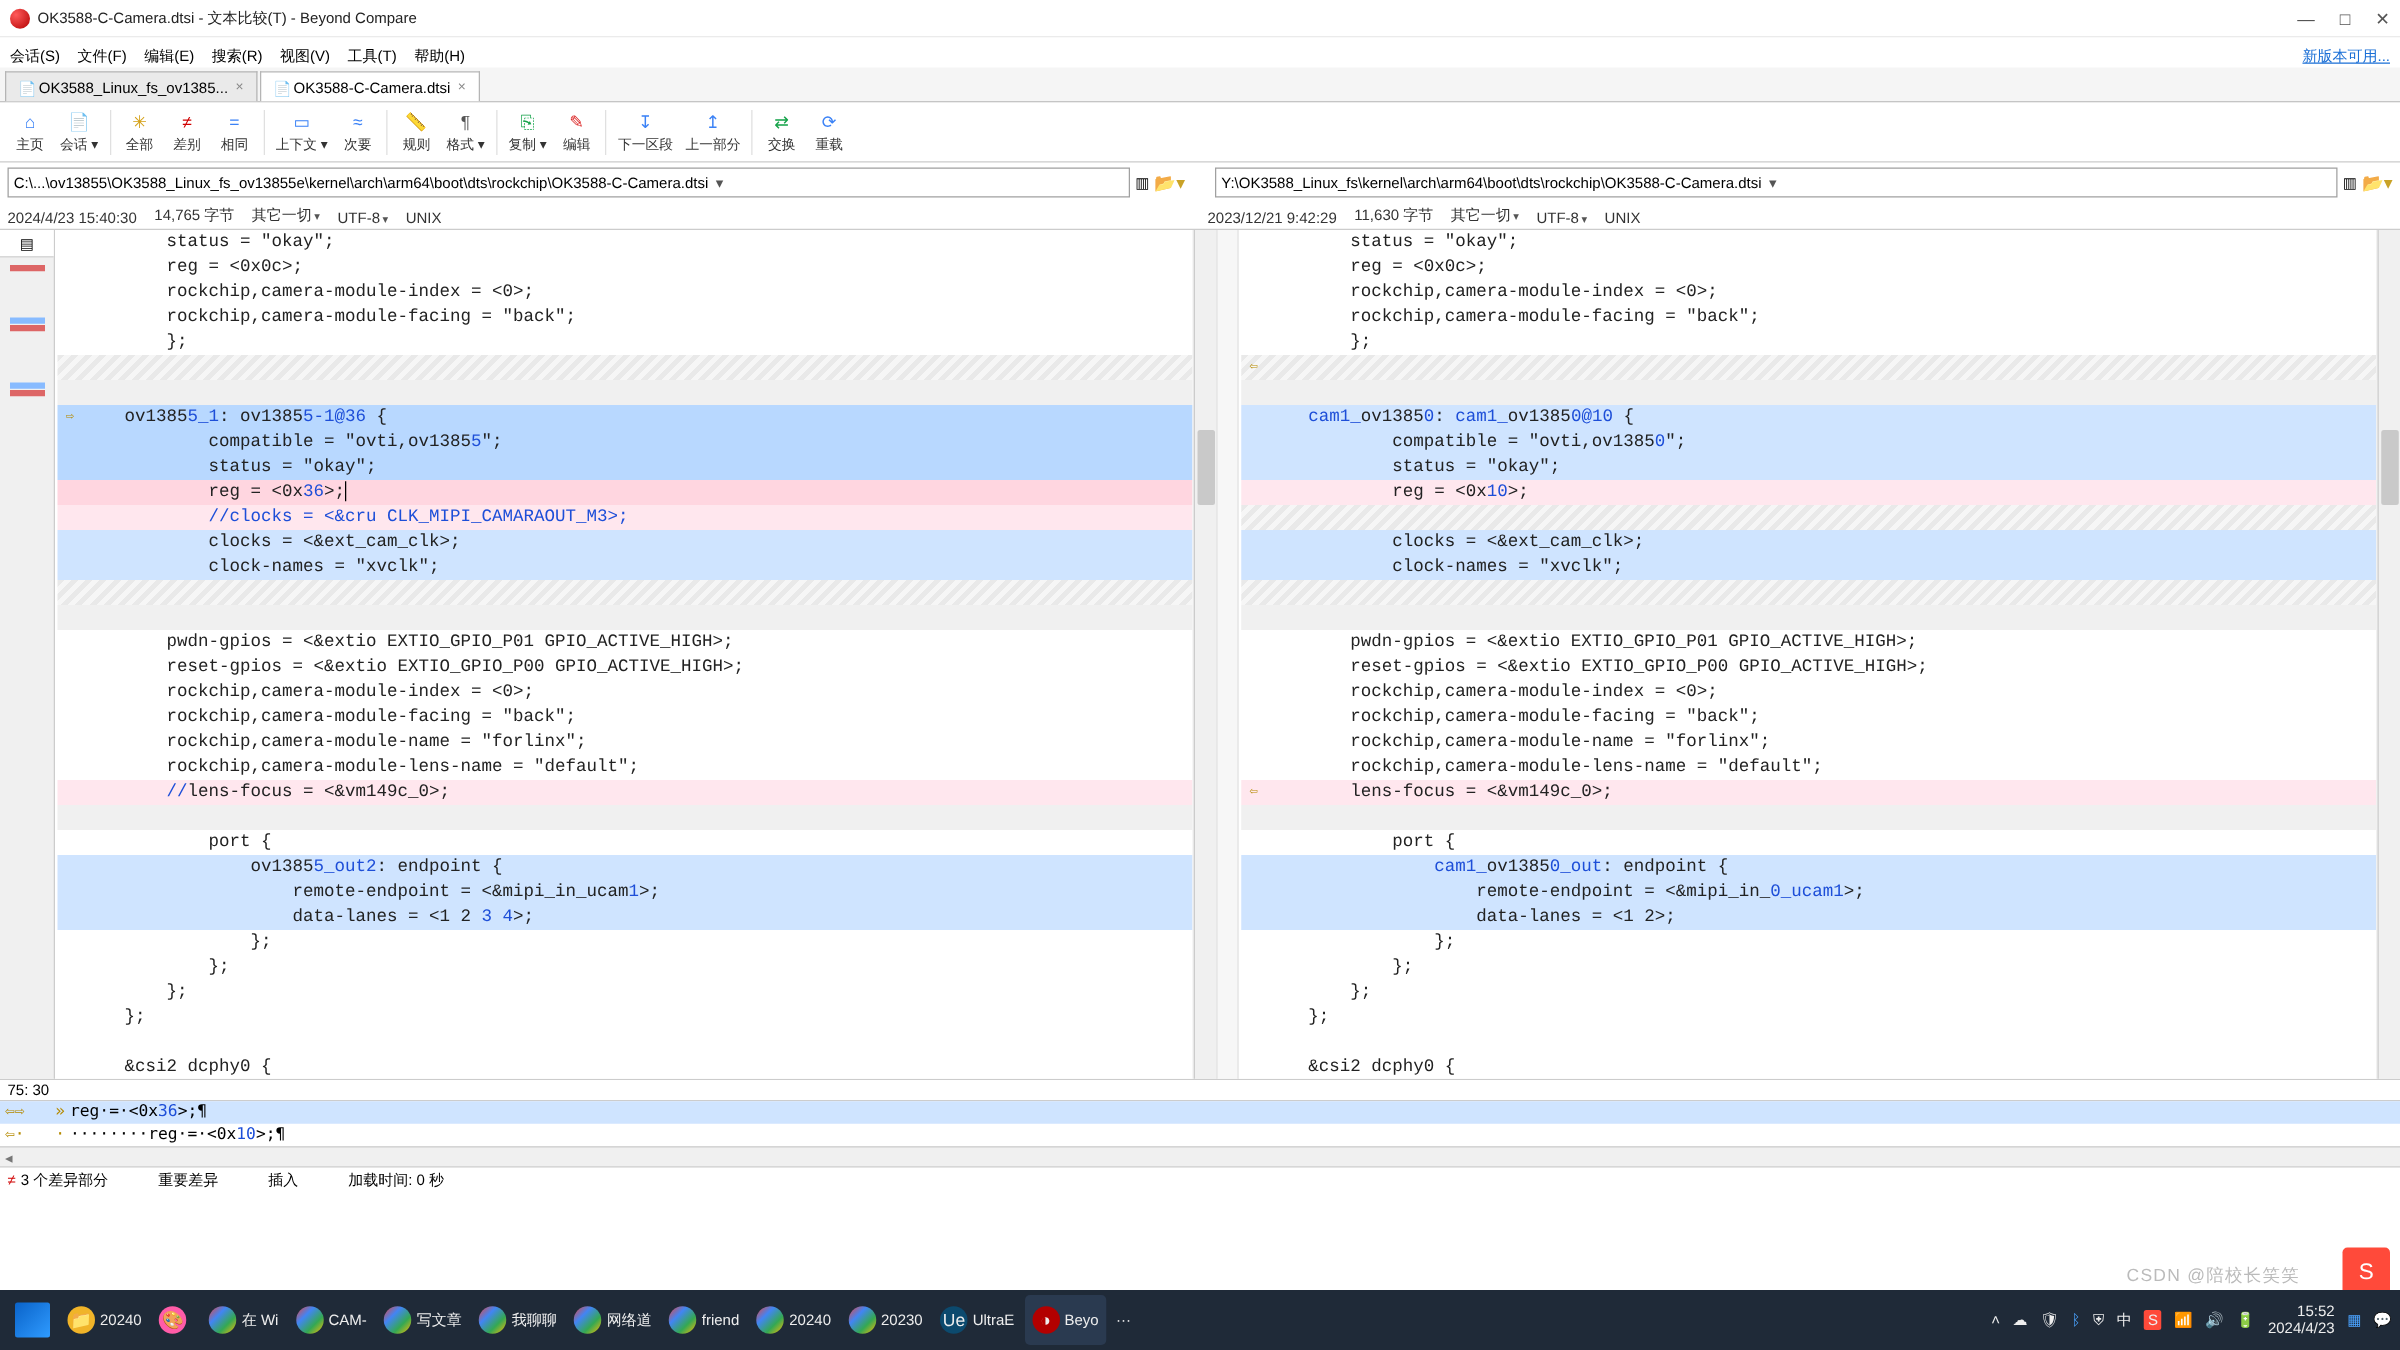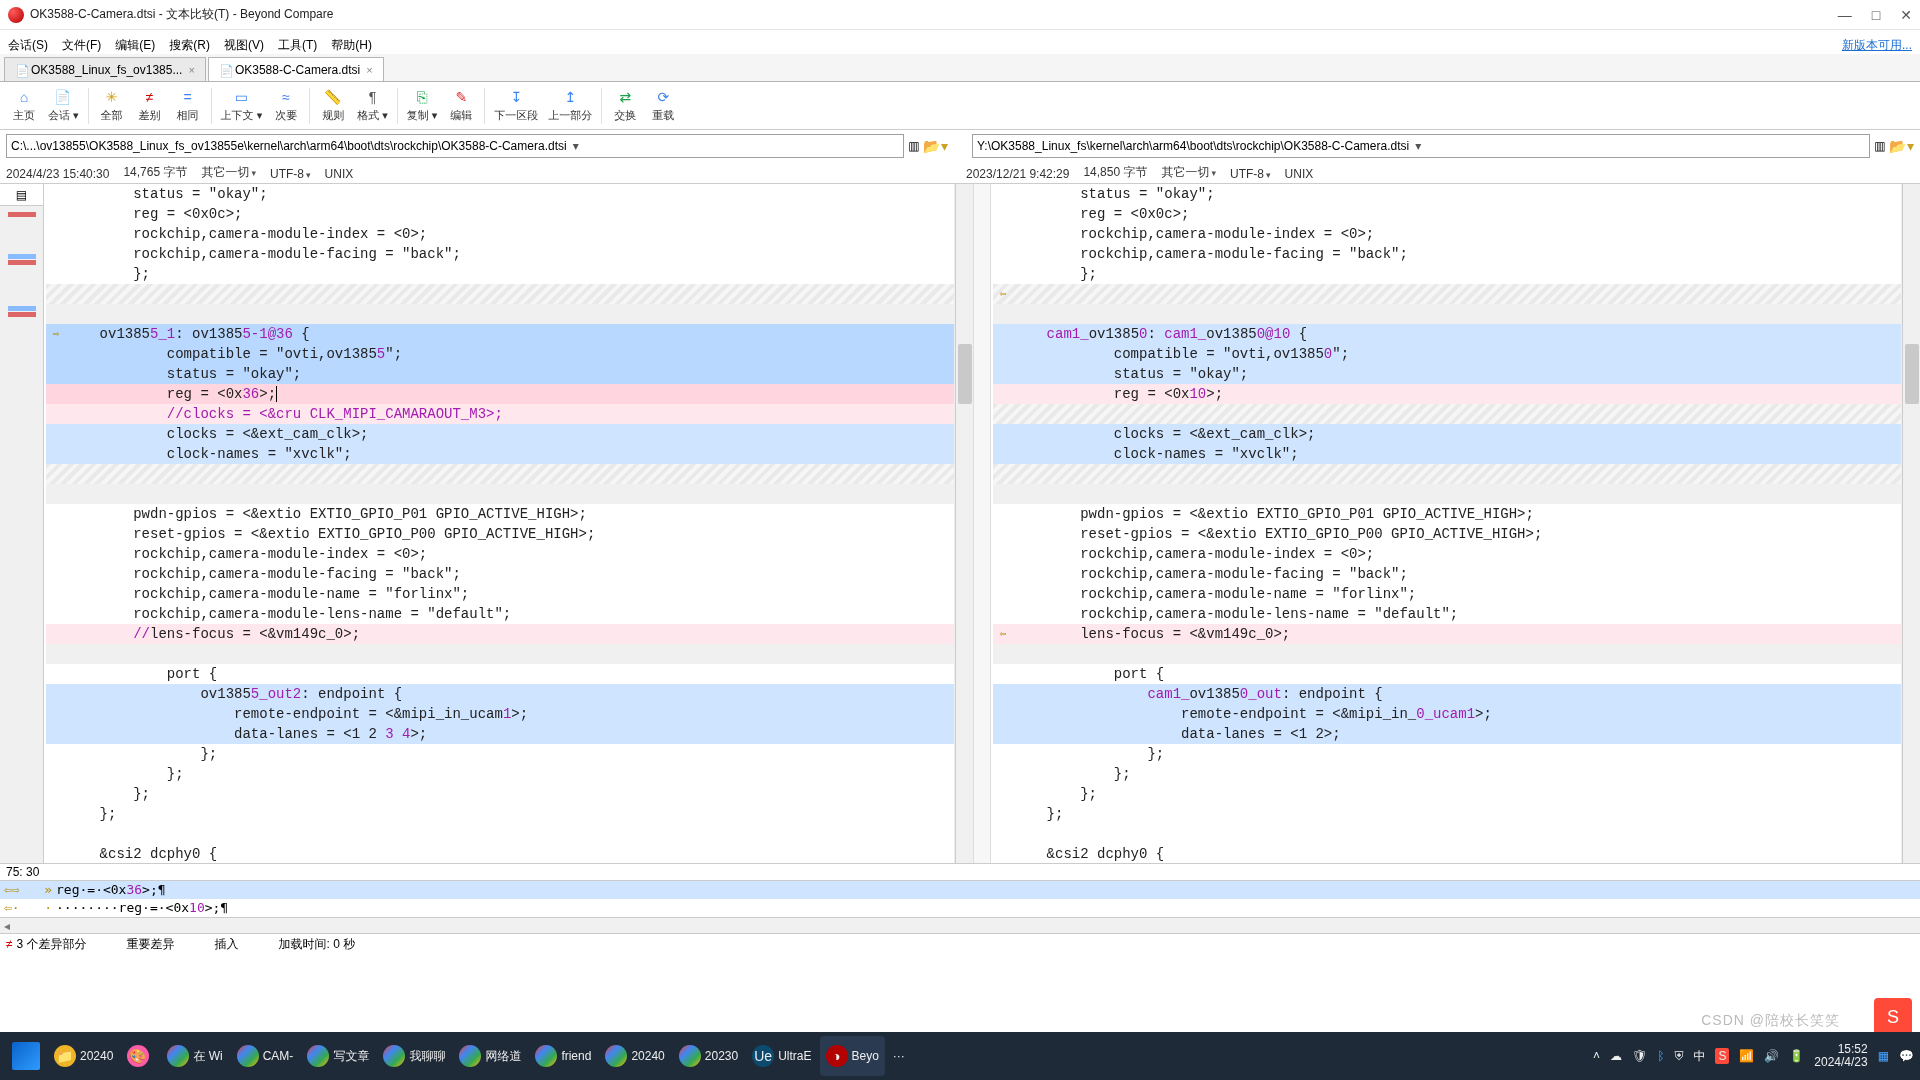--- a/index.html
+++ b/index.html
@@ -37,21 +37,21 @@
 .paneinner { flex: 1; overflow: hidden; position: relative; }
 .codecol { font-family: Consolas, "Courier New", monospace; font-size: 14px; line-height: 20px; white-space: pre; color: #222; padding-left: 2px;}
 .codeline { height: 20px; display: flex; align-items: center; }
 .gicon { width: 20px; text-align: center; font-size: 11px; color: #b58a00;}
 .bg-blue { background: #cfe4ff; }
 .bg-selblue { background: #b8d8ff; }
 .bg-pink { background: #ffd6e0; }
 .bg-lightpink { background: #ffe7ee; }
 .bg-hatch { background: repeating-linear-gradient(135deg,#e9e9e9 0 4px,#f6f6f6 4px 8px); }
 .bg-gray { background: #f0f0f0; }
-.redtxt { color: #a21caf; }
+.redtxt { color: #1d4ed8; }
 .caret { display:inline-block;width:1px;height:16px;background:#000;vertical-align:middle;}
 .midgutter { width: 18px; background: #f7f7f7; border-left: 1px solid #ddd; border-right: 1px solid #ddd; }
 .vscroll { width: 18px; background: #f0f0f0; border-left: 1px solid #ccc; position: relative;}
 .vthumb { position:absolute; left:2px; width:14px; background:#c9c9c9; border-radius:2px;}
 .posrow { display: flex; font-size: 12px; border-top: 1px solid #ccc; }
 .poshalf { flex: 1; padding: 1px 6px; }
 .unirow { border-top: 1px solid #ccc; font-family: Consolas, monospace; font-size: 13px; line-height: 18px; }
 .unil { display: flex; height: 18px; align-items: center; }
 .unig { width: 56px; display:flex; justify-content:space-between; padding:0 4px; color:#b58a00;}
 .hscroll { height: 16px; background: #f0f0f0; border-top: 1px solid #ccc; display:flex; align-items:center;}
@@ -196,21 +196,21 @@
   <div class="metahalf">
     <span>2024/4/23 15:40:30</span>
     <span>14,765 字节</span>
     <span class="tdd">其它一切</span>
     <span class="tdd">UTF-8</span>
     <span>UNIX</span>
   </div>
   <div class="metasep"></div>
   <div class="metahalf">
     <span>2023/12/21 9:42:29</span>
-    <span>14,850 字节</span>
+    <span>11,630 字节</span>
     <span class="tdd">其它一切</span>
     <span class="tdd">UTF-8</span>
     <span>UNIX</span>
   </div>
 </div>
 
 <div class="diffarea">
   <div class="ovgutter">
     <div class="ovtop">▤</div>
     <div class="ovbody" id="ovbody">

